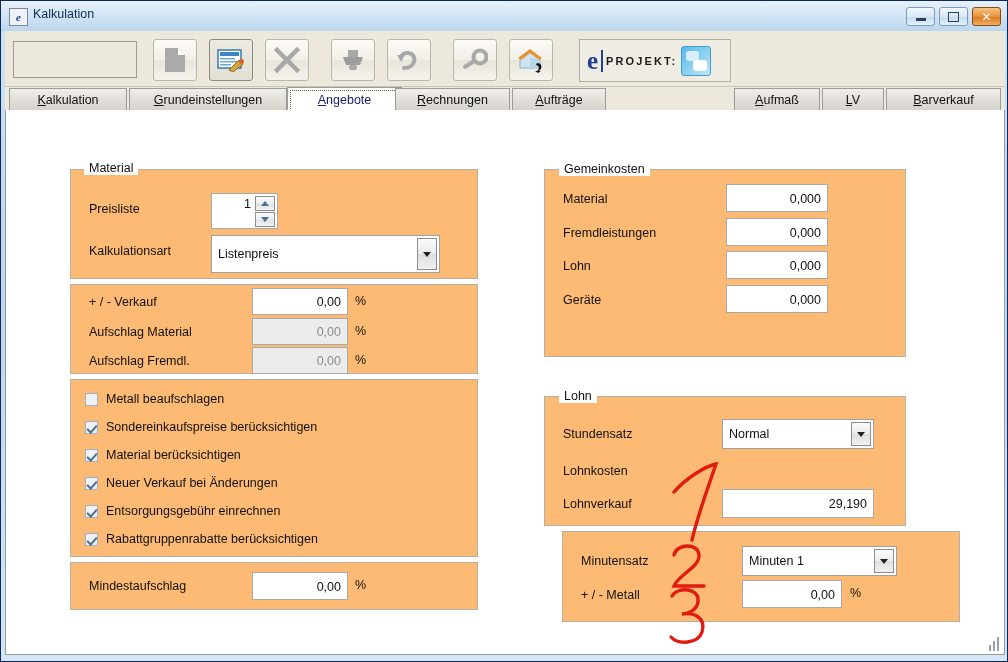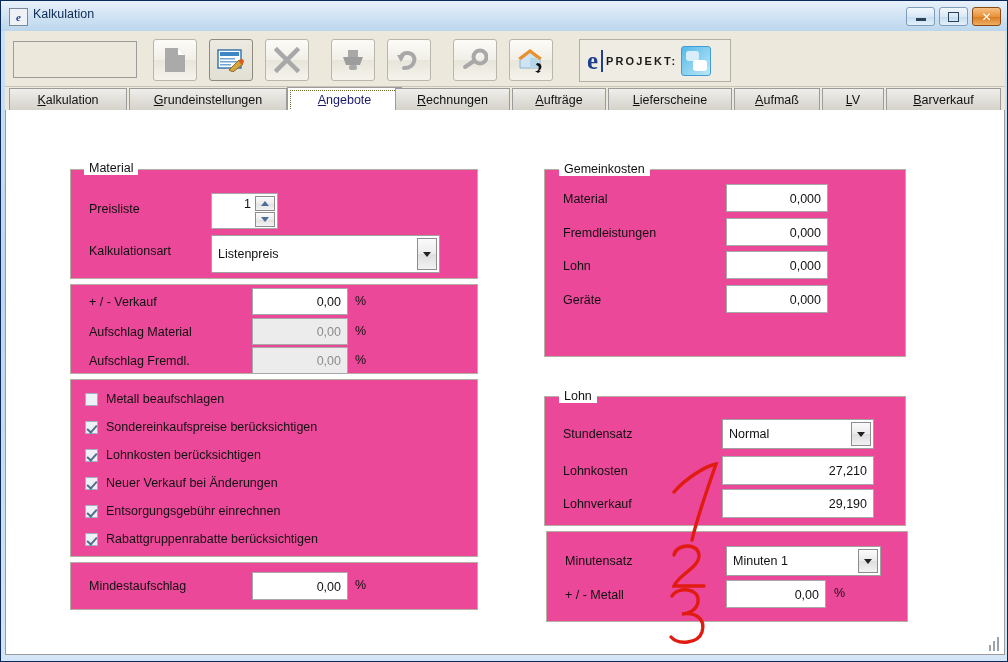--- a/index.html
+++ b/index.html
@@ -124,21 +124,21 @@
   .grip i{position:absolute;background:#9aa4ae;}
 
   
   .group{position:absolute;}
   .glegend{
     position:absolute;top:-8px;left:14px;background:#ffffff;
     padding:0 5px;font-size:12.5px;color:#111;z-index:3;
   }
   .panel{
     position:absolute;box-sizing:border-box;
-    background:#ec4899;border:1px solid #b6b0a0;
+    background:#fdba74;border:1px solid #b6b0a0;
   }
   .lab{position:absolute;font-size:12.5px;color:#111;white-space:nowrap;}
 
   .fld{
     position:absolute;box-sizing:border-box;
     background:#ffffff;border:1px solid #a8a8a8;
     font-size:12.5px;color:#111;
     text-align:right;padding:2px 6px 0 0;line-height:1;
     display:flex;align-items:center;justify-content:flex-end;
   }
@@ -288,23 +288,20 @@
       </div>
       <div class="tab active" style="left:282px;width:115px">
         <span class="focusring"></span>
         <span class="lbl"><u>A</u>ngebote</span>
       </div>
       <div class="tab" style="left:390px;width:115px">
         <span class="lbl"><u>R</u>echnungen</span>
       </div>
       <div class="tab" style="left:507px;width:94px">
         <span class="lbl"><u>A</u>ufträge</span>
-      </div>
-      <div class="tab" style="left:603px;width:124px">
-        <span class="lbl"><u>L</u>ieferscheine</span>
       </div>
       <div class="tab" style="left:729px;width:86px">
         <span class="lbl"><u>A</u>ufmaß</span>
       </div>
       <div class="tab" style="left:817px;width:62px">
         <span class="lbl"><u>L</u>V</span>
       </div>
       <div class="tab" style="left:881px;width:115px">
         <span class="lbl"><u>B</u>arverkauf</span>
       </div>
@@ -354,21 +351,21 @@
         <div class="cbrow" style="top:10px;">
           <span class="cbx"></span>
           <span class="cblbl">Metall beaufschlagen</span>
         </div>
         <div class="cbrow" style="top:38px;">
           <span class="cbx on"></span>
           <span class="cblbl">Sondereinkaufspreise berücksichtigen</span>
         </div>
         <div class="cbrow" style="top:66px;">
           <span class="cbx on"></span>
-          <span class="cblbl">Lohnkosten berücksichtigen</span>
+          <span class="cblbl">Material berücksichtigen</span>
         </div>
         <div class="cbrow" style="top:122px;">
           <span class="cbx on"></span>
           <span class="cblbl">Entsorgungsgebühr einrechnen</span>
         </div>
         <div class="cbrow" style="top:94px;">
           <span class="cbx on"></span>
           <span class="cblbl">Neuer Verkauf bei Änderungen</span>
         </div>
         <div class="cbrow" style="top:150px;">
@@ -404,27 +401,26 @@
 
         <div class="lab" style="left:18px;top:30px;">Stundensatz</div>
         <div class="combo" style="left:177px;top:22px;width:152px;height:30px;">
           <span>Normal</span>
           <span class="arrowbtn">
               <span class="tri-d"></span>
             </span>
         </div>
 
         <div class="lab" style="left:18px;top:67px;">Lohnkosten</div>
-        <div class="fld" style="left:177px;top:59px;width:152px;height:29px;">27,210</div>
 
         <div class="lab" style="left:18px;top:100px;">Lohnverkauf</div>
         <div class="fld" style="left:177px;top:92px;width:152px;height:29px;">29,190</div>
       </div>
 
-      <div class="panel" style="left:540px;top:421px;width:362px;height:91px;">
+      <div class="panel" style="left:556px;top:421px;width:398px;height:91px;">
         <div class="lab" style="left:18px;top:22px;">Minutensatz</div>
         <div class="combo" style="left:179px;top:14px;width:155px;height:30px;align-items:center;">
           <span>Minuten 1</span>
           <span class="arrowbtn">
               <span class="tri-d"></span>
             </span>
         </div>
 
         <div class="lab" style="left:18px;top:56px;">+ / - Metall</div>
         <div class="fld" style="left:179px;top:48px;width:100px;height:28px;">0,00</div>

